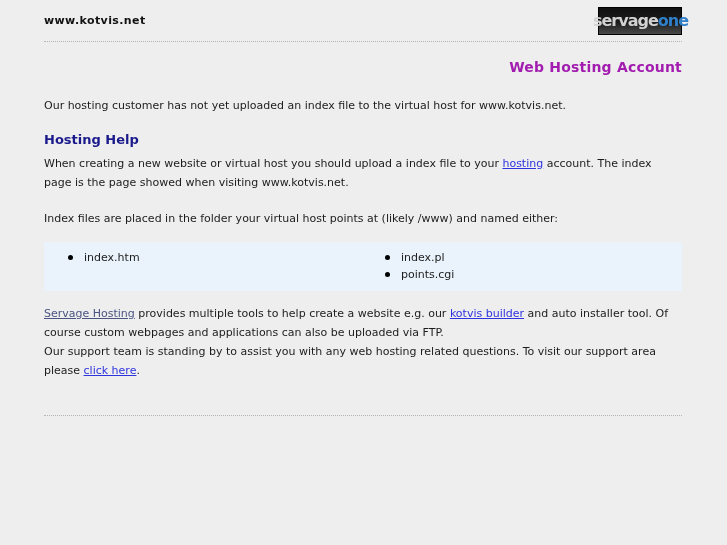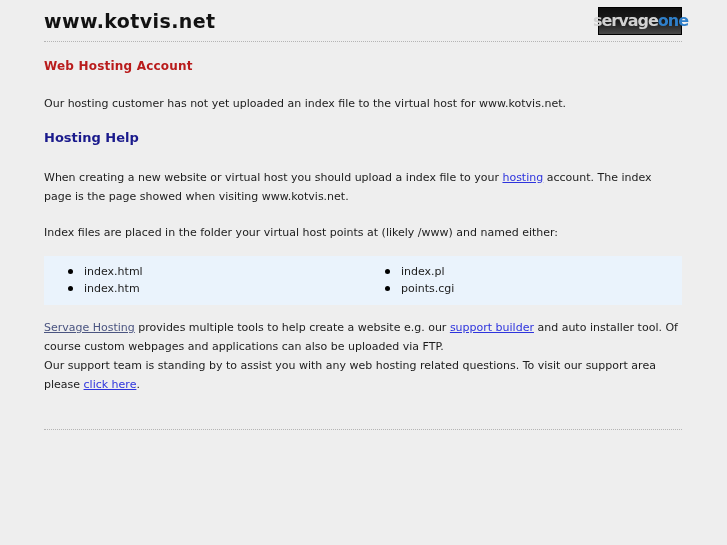--- a/index.html
+++ b/index.html
@@ -13,21 +13,21 @@
   body { width: 727px; height: 545px; overflow: hidden; }
   .page { width: 638px; margin-left: 44px; }
 
   .header {
     height: 41px;
     display: flex;
     justify-content: space-between;
     align-items: center;
   }
   .site-title {
-    font-size: 19px;
+    font-size: 11px;
     font-weight: bold;
     color: #121212;
     letter-spacing: 0.4px;
   }
   .logo {
     width: 84px;
     height: 28px;
     box-sizing: border-box;
     background: linear-gradient(180deg, #101010 0%, #1c1c1c 55%, #4a4a4a 100%);
     border: 1px solid #000;
@@ -47,35 +47,36 @@
   .logo-word.one { color: #2f7fc9; }
 
   hr.rule {
     border: none;
     border-top: 1px dotted #b4b4b4;
     height: 0;
     margin: 0;
   }
 
   h1.page-heading {
-    font-size: 12px;
+    font-size: 14px;
     font-weight: bold;
-    color: #b91c1c;
+    color: #a21caf;
     margin: 17px 0 0 0;
     letter-spacing: 0.2px;
+    text-align: right;
   }
   h2.section-heading {
     font-size: 13px;
     font-weight: bold;
     color: #1a1a8c;
     margin: 17px 0 0 0;
   }
   p { margin: 0; line-height: 19px; }
   p.intro   { margin-top: 21px; }
-  p.help    { margin-top: 23px;  }
+  p.help    { margin-top: 7px;  }
   p.index-intro { margin-top: 17px; }
   p.tools   { margin-top: 13px; }
   p.support { }
 
   a { color: #2d33dd; text-decoration: underline; }
   a.visited { color: #4a5480; }
 
   .index-box {
     margin-top: 14px;
     background: #eaf3fc;
@@ -129,38 +130,34 @@
   <h2 class="section-heading">Hosting Help</h2>
 
   <p class="help"><span>When creating a new website or virtual host you should upload a index file to your </span><a href="#">hosting</a><span> account. The index page is the page showed when visiting www.kotvis.net.</span></p>
 
   <p class="index-intro">Index files are placed in the folder your virtual host points at (likely /www) and named either:</p>
 
   <div class="index-box">
     <ul class="files left">
       <li class="file">
         <span class="bullet"></span>
-        <span>index.html</span>
-      </li>
-      <li class="file">
-        <span class="bullet"></span>
         <span>index.htm</span>
       </li>
     </ul>
     <ul class="files right">
       <li class="file">
         <span class="bullet"></span>
         <span>index.pl</span>
       </li>
       <li class="file">
         <span class="bullet"></span>
         <span>points.cgi</span>
       </li>
     </ul>
   </div>
 
-  <p class="tools"><a href="#" class="visited">Servage Hosting</a><span> provides multiple tools to help create a website e.g. our </span><a href="#">support builder</a><span> and auto installer tool. Of course custom webpages and applications can also be uploaded via FTP.</span></p>
+  <p class="tools"><a href="#" class="visited">Servage Hosting</a><span> provides multiple tools to help create a website e.g. our </span><a href="#">kotvis builder</a><span> and auto installer tool. Of course custom webpages and applications can also be uploaded via FTP.</span></p>
 
   <p class="support"><span>Our support team is standing by to assist you with any web hosting related questions. To visit our support area please </span><a href="#">click here</a><span>.</span></p>
 
   <hr class="rule bottom">
 
 </div>
 
 </body></html>

